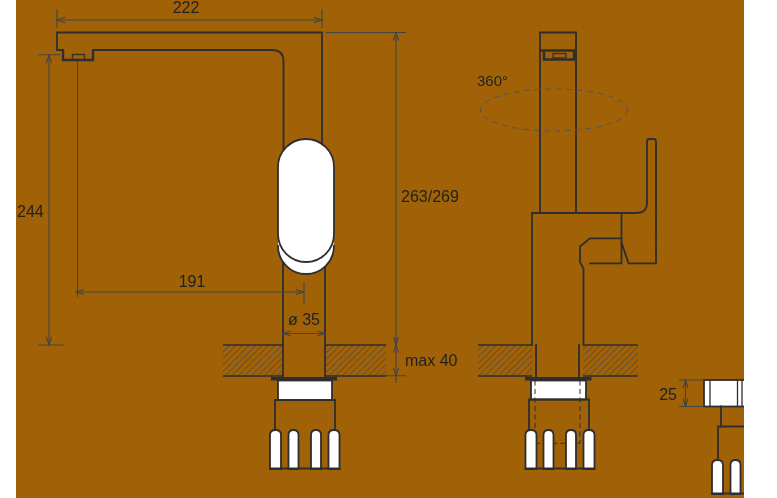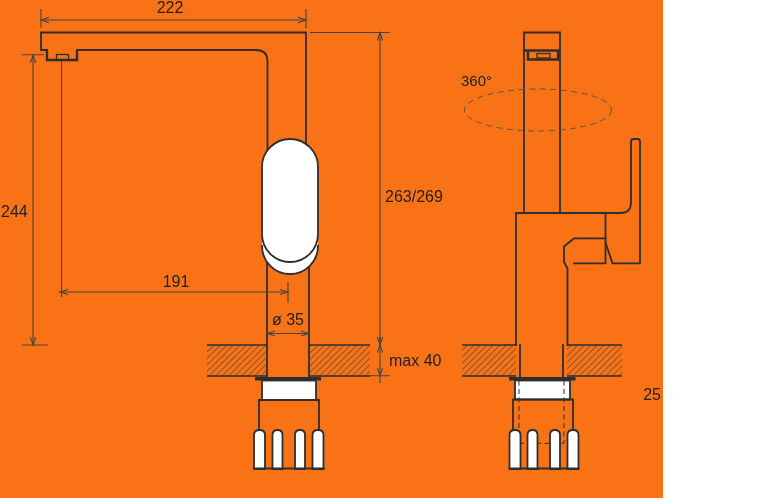--- a/index.html
+++ b/index.html
@@ -1,16 +1,16 @@
 <!DOCTYPE html>
 <html><head>
 <meta charset="utf-8">
 <style>
   html,body{margin:0;padding:0;background:#fff;}
-  .stage{width:663px;height:498px;background:#f97316;position:relative;overflow:hidden;}
+  .stage{width:728px;height:498px;background:#a16207;position:relative;overflow:hidden;margin-left:16px;}
   .obj{stroke:#2e2e2e;stroke-width:1.8;fill:none;stroke-linecap:square;}
   .thk{stroke:#2e2e2e;stroke-width:2.4;fill:none;}
   .thin{stroke:#2e2e2e;stroke-width:1.3;fill:none;}
   .wfill{fill:#ffffff;}
   .solid{fill:#2e2e2e;stroke:none;}
   .dim{stroke:#444;stroke-width:1.1;fill:none;}
   .arr{stroke:#444;stroke-width:1.1;fill:none;stroke-linejoin:miter;}
   .hid{stroke:#2e2e2e;stroke-width:1;fill:none;stroke-dasharray:5,3.5;}
   .dash{stroke:#555;stroke-width:1;fill:none;stroke-dasharray:6,4.5;}
   .lbl{font-family:"Liberation Sans",sans-serif;font-size:16px;fill:#222;}

